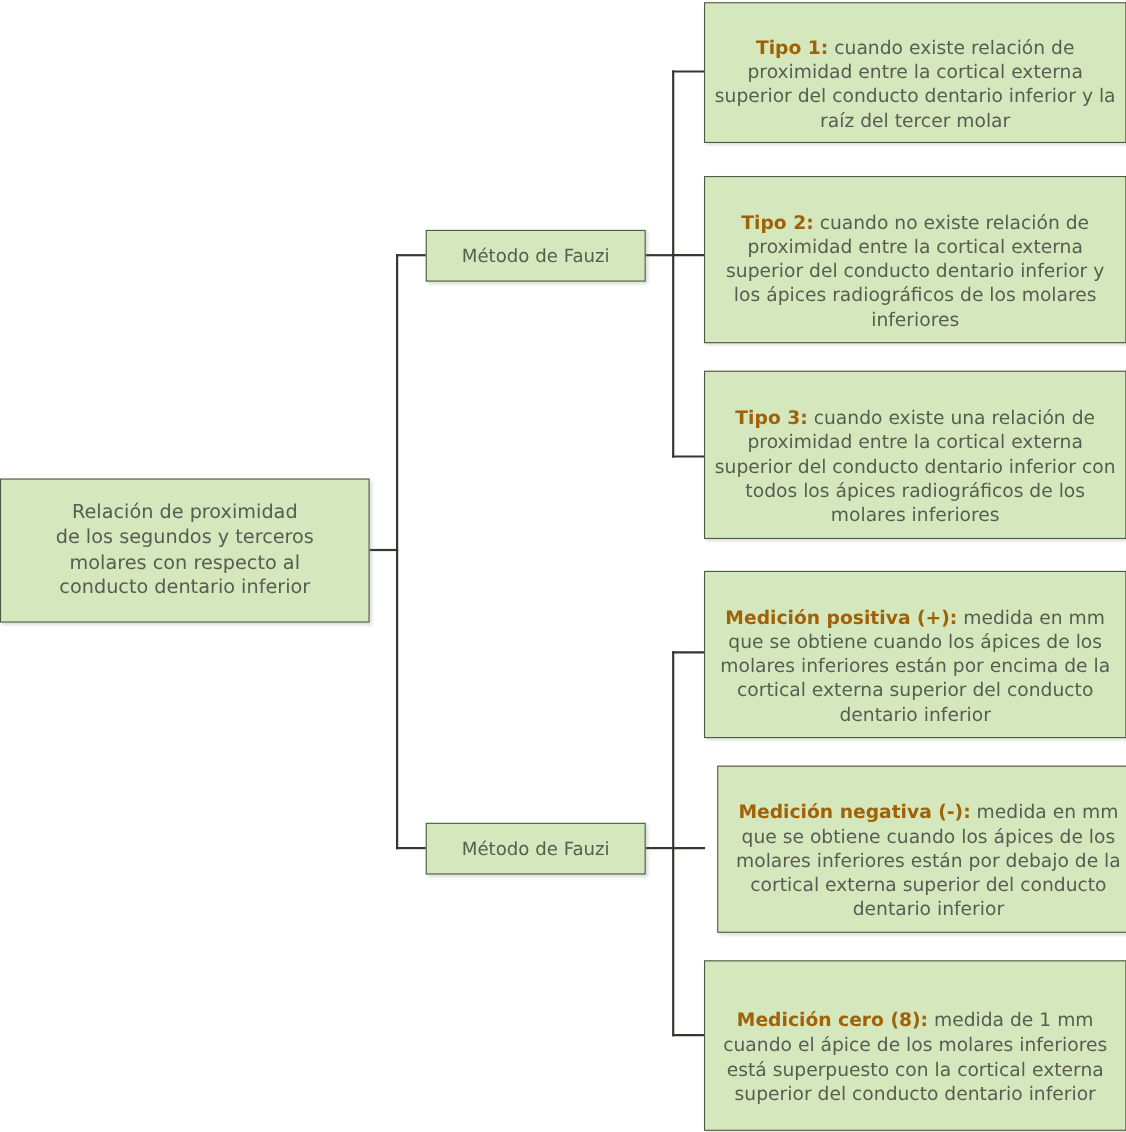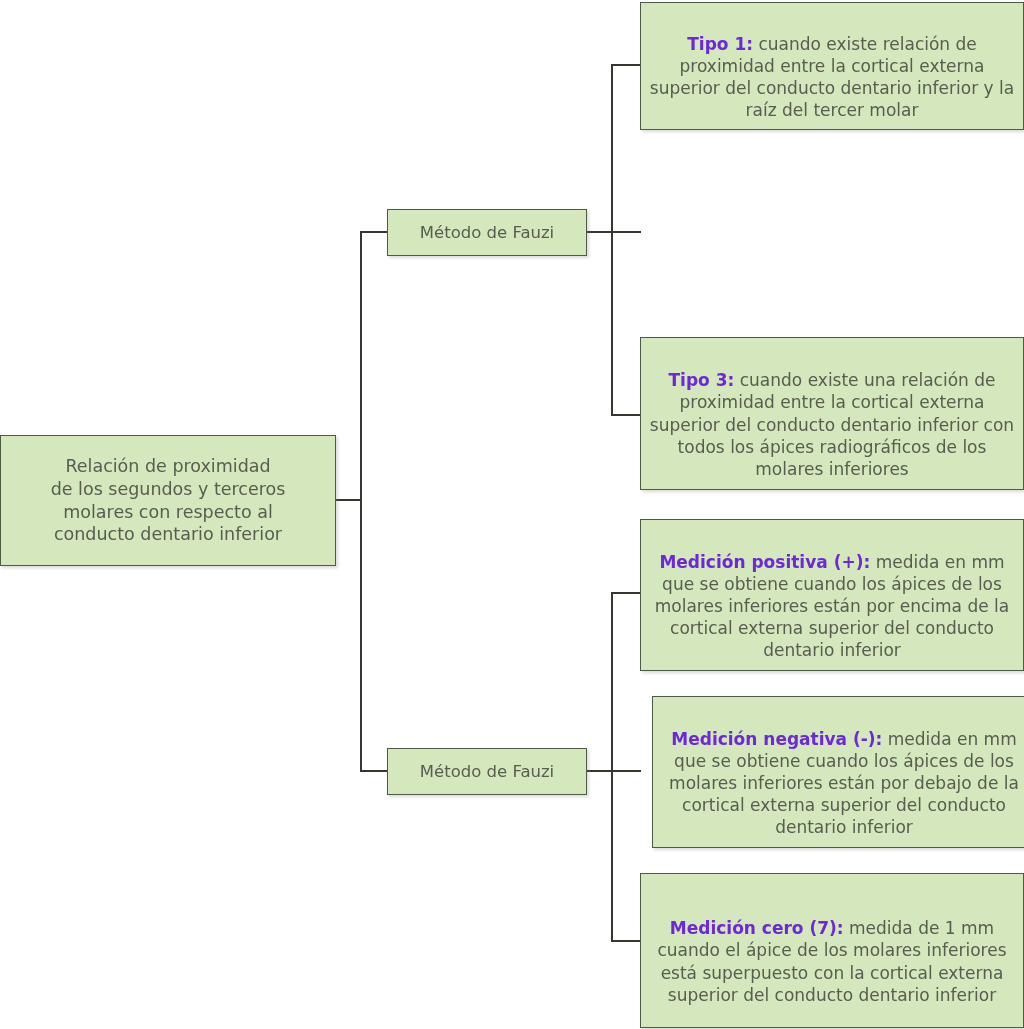--- a/index.html
+++ b/index.html
@@ -83,21 +83,21 @@
   .node-leaf {
     left: 640px;
     width: 384px;
   }
   .node-leaf .node-text {
     font-size: 17px;
     padding: 0 8px;
   }
   .node-leaf .lead {
     font-weight: bold;
-    color: #6d28d9;
+    color: #a16207;
   }
 
   #node-tipo-1      { top: 2px;   height: 128px; }
   #node-tipo-2      { top: 160px; height: 152px; }
   #node-tipo-3      { top: 337px; height: 153px; }
   #node-med-pos     { top: 519px; height: 152px; justify-content: flex-end; }
   #node-med-neg     { top: 696px; height: 152px; margin-left: 12px; }
   #node-med-cero    { top: 873px; height: 155px; }
 </style>
 </head>
@@ -143,20 +143,25 @@
   <div class="node node-method" id="node-method-fauzi">
     <span class="node-text">Método de Fauzi</span>
   </div>
 
   <div class="node node-leaf" id="node-tipo-1">
     <span class="node-text">
       <b class="lead">Tipo 1:</b><span> cuando existe relación de proximidad entre la cortical externa superior del conducto dentario inferior y la raíz del tercer molar</span>
     </span>
   </div>
 
+  <div class="node node-leaf" id="node-tipo-2">
+    <span class="node-text">
+      <b class="lead">Tipo 2:</b><span> cuando no existe relación de proximidad entre la cortical externa superior del conducto dentario inferior y los ápices radiográficos de los molares inferiores</span>
+    </span>
+  </div>
 
   <div class="node node-leaf" id="node-tipo-3">
     <span class="node-text">
       <b class="lead">Tipo 3:</b><span> cuando existe una relación de proximidad entre la cortical externa superior del conducto dentario inferior con todos los ápices radiográficos de los molares inferiores</span>
     </span>
   </div>
 
   <div class="node node-leaf" id="node-med-pos">
     <span class="node-text">
       <b class="lead">Medición positiva (+):</b><span> medida en mm que se obtiene cuando los ápices de los molares inferiores están por encima de la cortical externa superior del conducto dentario inferior</span>
@@ -164,17 +169,17 @@
   </div>
 
   <div class="node node-leaf" id="node-med-neg">
     <span class="node-text">
       <b class="lead">Medición negativa (-):</b><span> medida en mm que se obtiene cuando los ápices de los molares inferiores están por debajo de la cortical externa superior del conducto dentario inferior</span>
     </span>
   </div>
 
   <div class="node node-leaf" id="node-med-cero">
     <span class="node-text">
-      <b class="lead">Medición cero (7):</b><span> medida de 1 mm cuando el ápice de los molares inferiores está superpuesto con la cortical externa superior del conducto dentario inferior</span>
+      <b class="lead">Medición cero (8):</b><span> medida de 1 mm cuando el ápice de los molares inferiores está superpuesto con la cortical externa superior del conducto dentario inferior</span>
     </span>
   </div>
 
 </div>
 
 </body></html>

